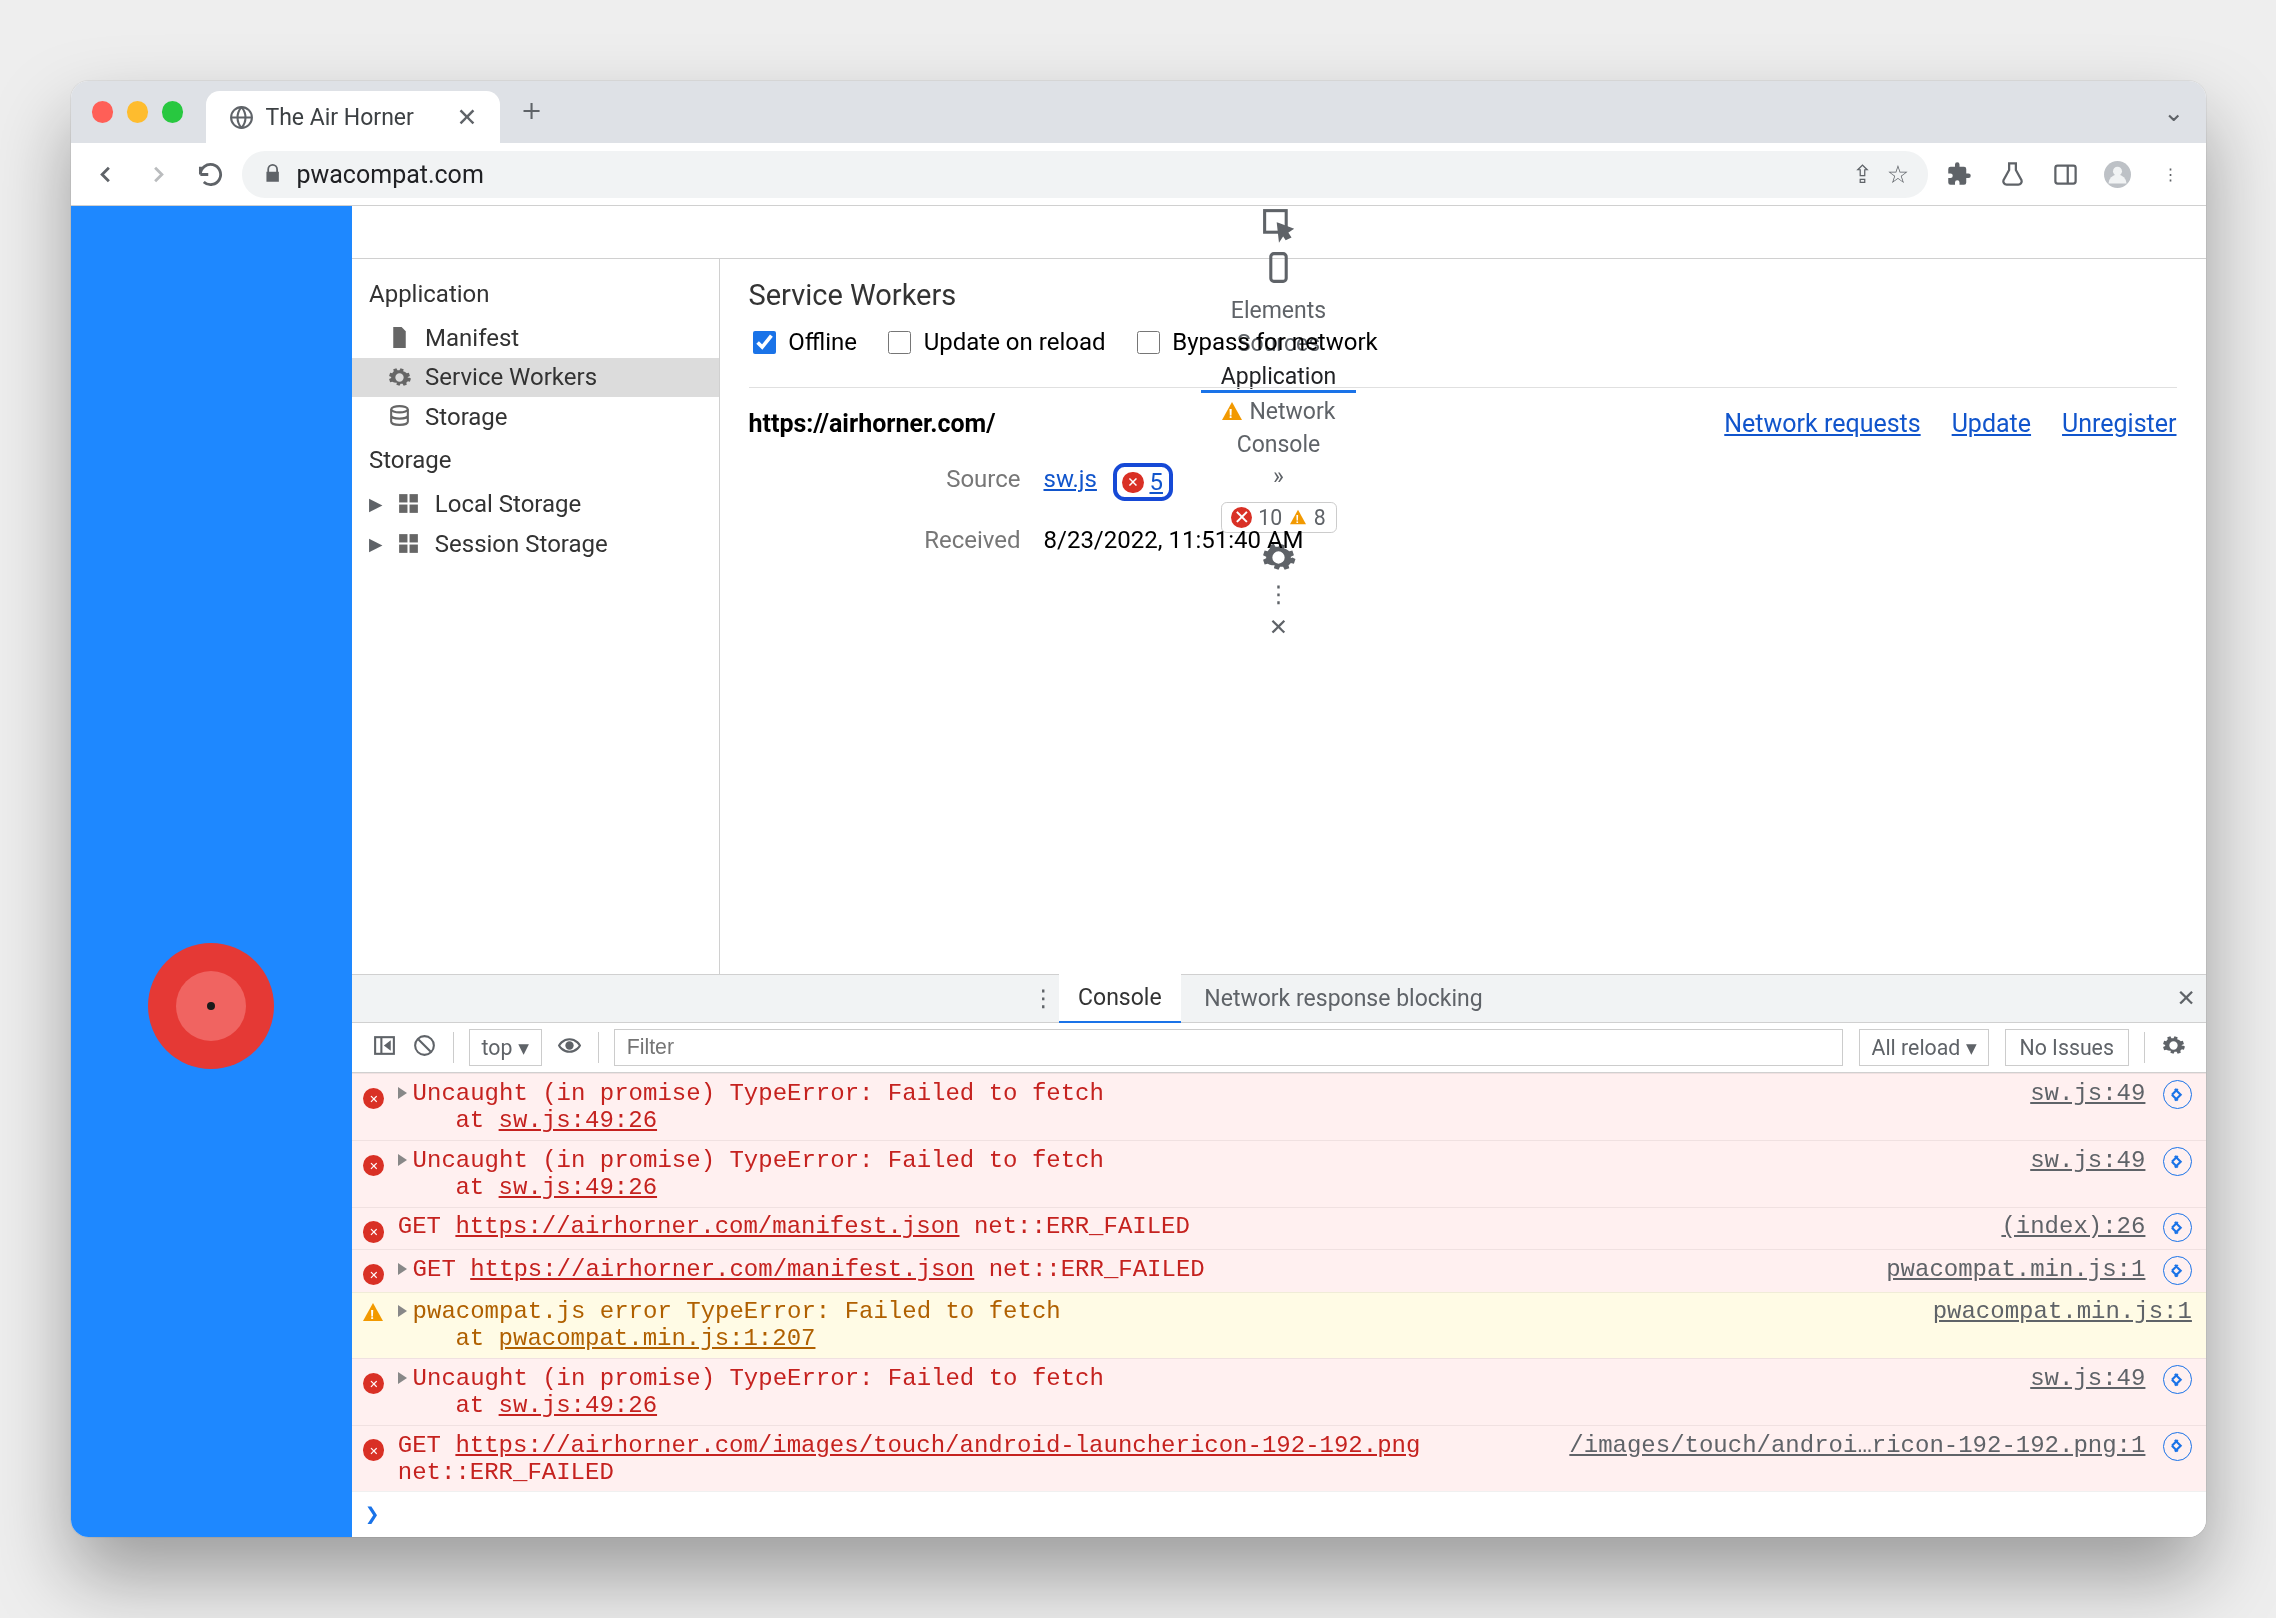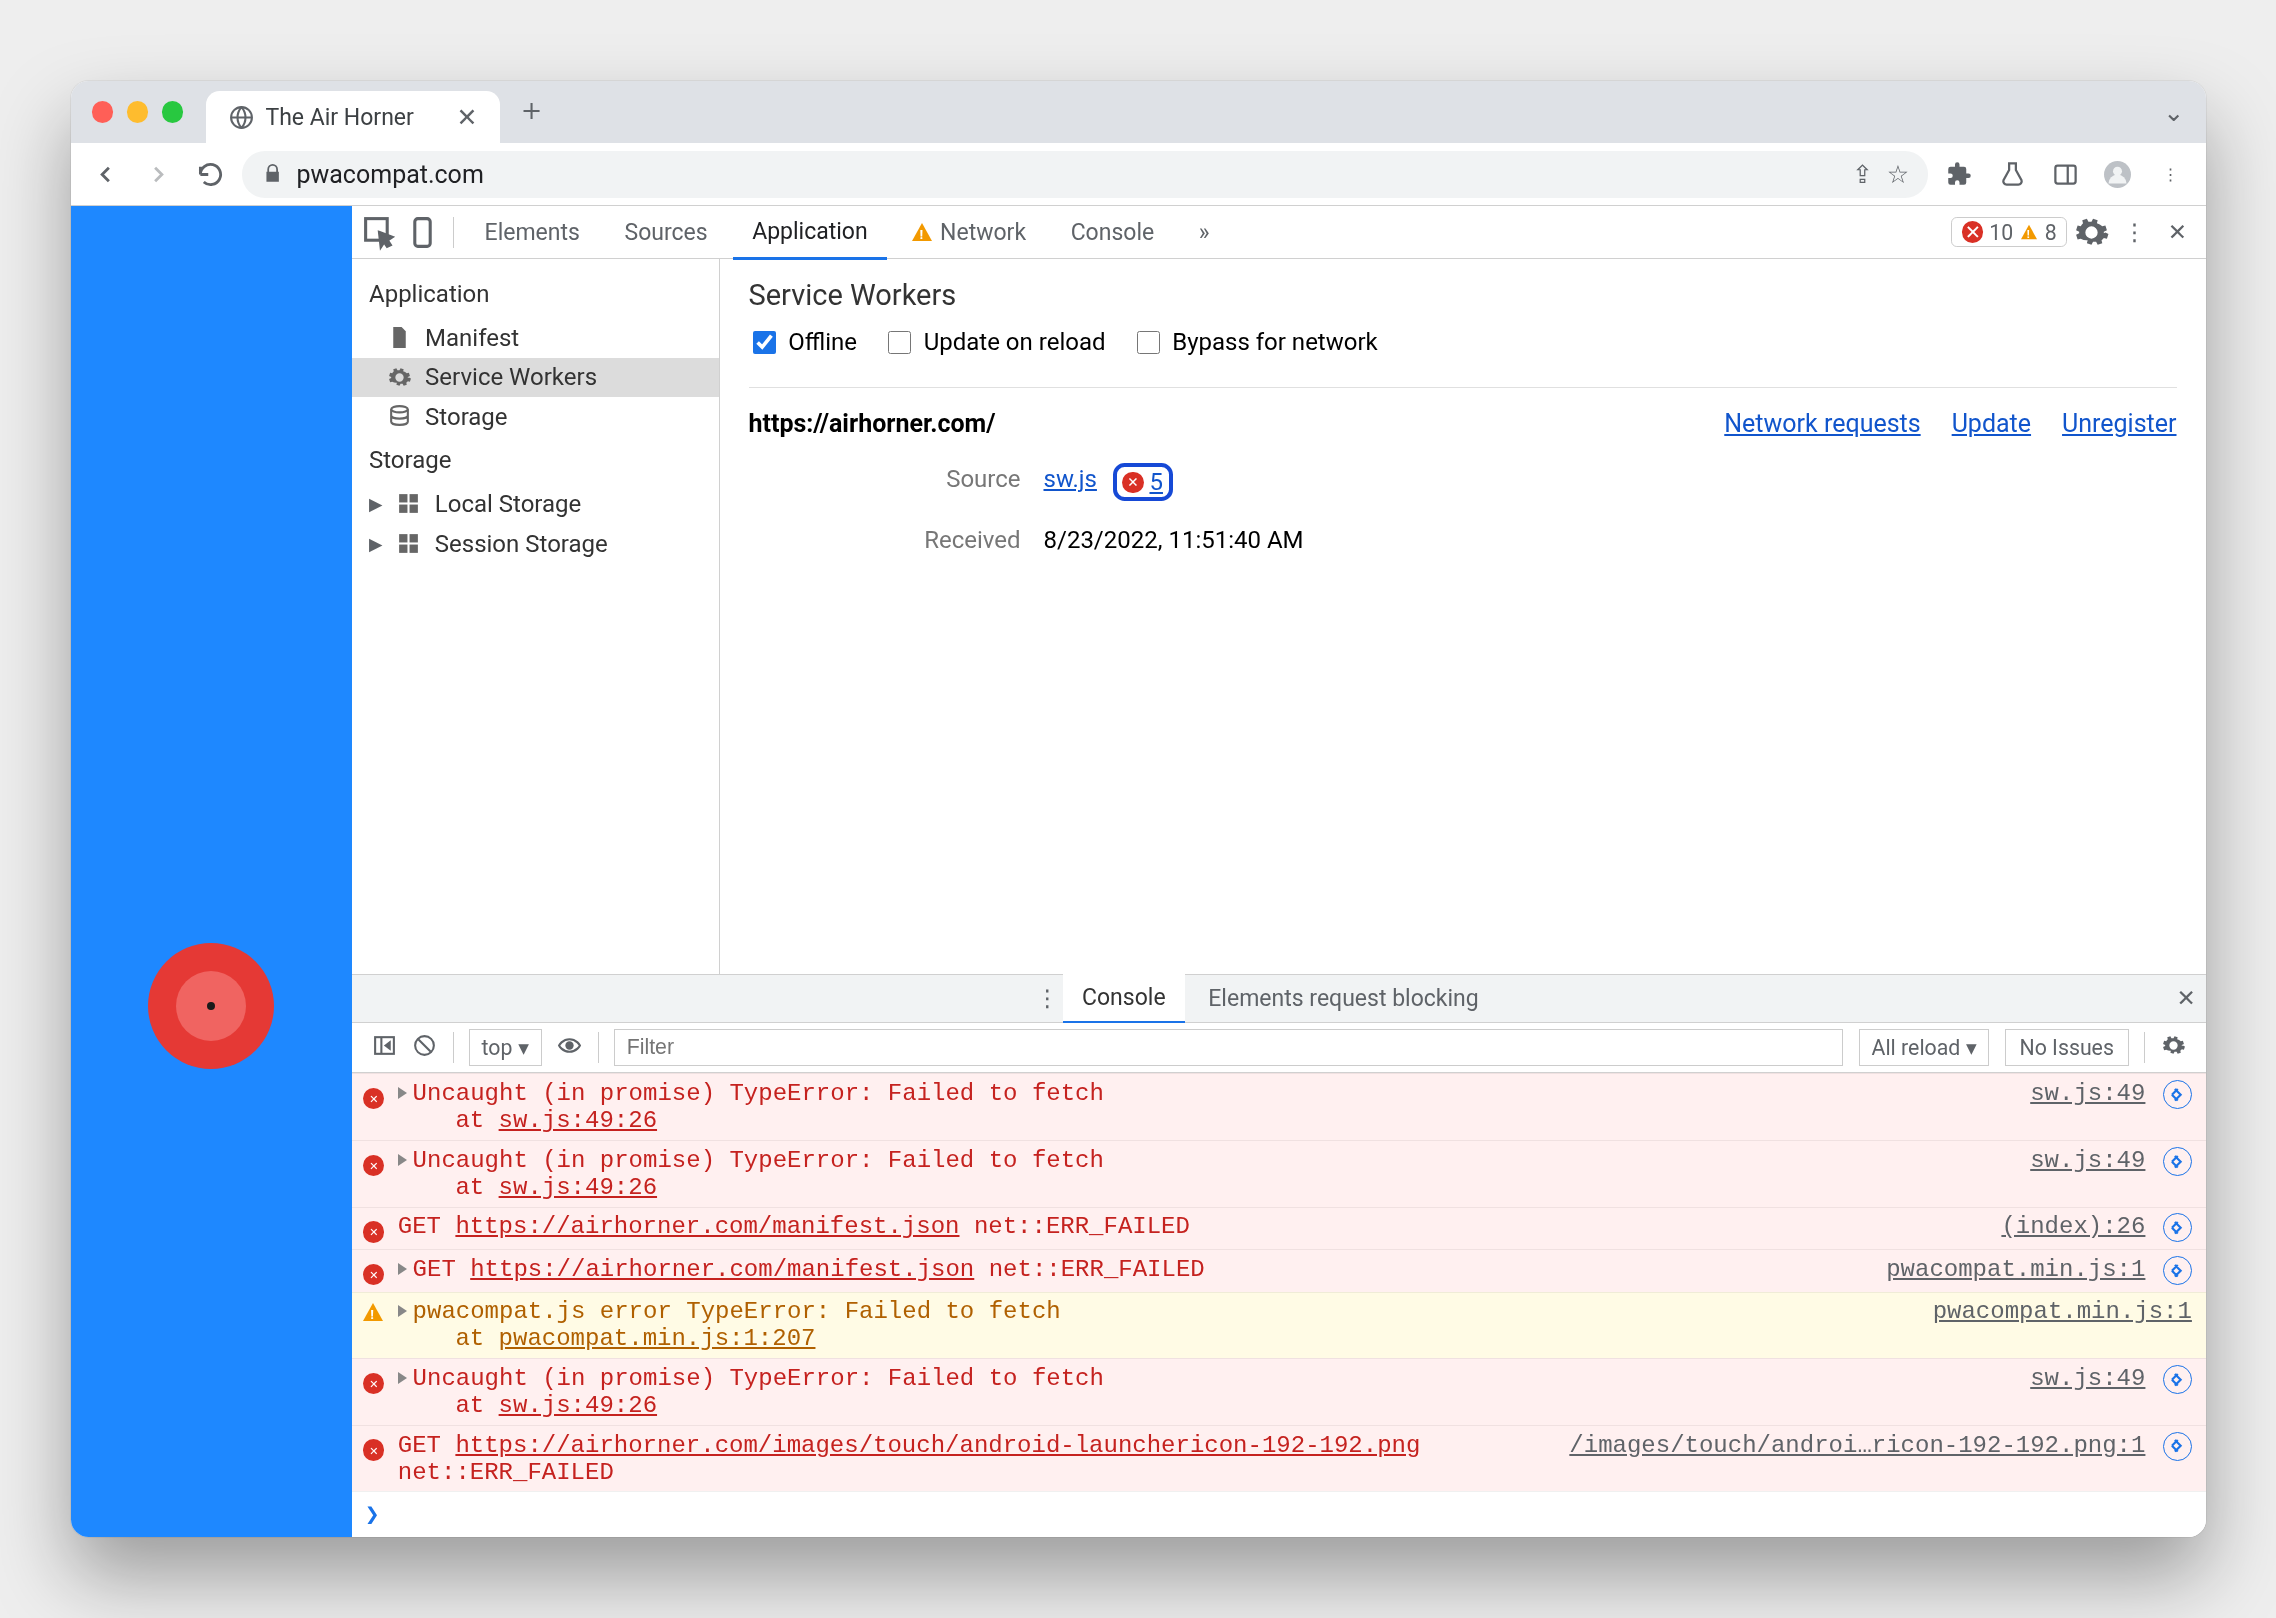--- a/index.html
+++ b/index.html
@@ -47,21 +47,21 @@
   
   .content{flex:1;display:flex;min-height:0;}
   .page{width:281px;background:#1e88ff;display:flex;align-items:center;justify-content:center;position:relative;}
   .horn{position:absolute;top:737px;width:126px;height:126px;border-radius:50%;background:#e53935;display:flex;align-items:center;justify-content:center;}
   .horn::before{content:"";width:70px;height:70px;border-radius:50%;background:#f06461;position:absolute;}
   .horn::after{content:"";width:7.8px;height:7.8px;background:#1a1a1a;border-radius:50%;position:relative;}
 
   .devtools{flex:1;display:flex;flex-direction:column;min-width:0;background:white;}
 
   
-  .dt-tabs{height:52px;border-bottom:1px solid var(--border);display:flex;align-items:center;padding:0 9.7px;gap:5.8px;font-size:23px;color:#5f6368;}
+  .dt-tabs{height:52px;border-bottom:1px solid var(--border);display:flex;align-items:center;padding:0 9.7px;gap:5.8px;font-size:23px;color:#5f6368;flex-direction:column;}
   .dt-tabs .seg{padding:0 19.4px;height:100%;display:flex;align-items:center;cursor:pointer;gap:7.8px;white-space:nowrap;}
   .dt-tabs .seg.active{color:#202124;border-bottom:3.9px solid #1a73e8;margin-bottom:-1px;}
   .dt-tabs .warn-ic,.dt-tabs .err-ic{font-size:19.4px;}
   .err-ic{display:inline-flex;width:21.3px;height:21.3px;background:#d93025;border-radius:50%;align-items:center;justify-content:center;color:white;font-size:13.6px;}
   .dt-tabs .pill{border:1px solid #ccc;border-radius:5.8px;padding:1.9px 9.7px;display:flex;align-items:center;gap:5.8px;font-size:21.3px;}
   .dt-tabs .grow{flex:1;}
   .dt-tabs .iconbtn{width:37px;height:37px;display:flex;align-items:center;justify-content:center;color:#5f6368;}
 
   
   .app-body{flex:1;display:flex;min-height:0;}
@@ -322,21 +322,21 @@
               <div>8/23/2022, 11:51:40 AM</div>
             </div>
           </div>
         </div>
       </div>
 
       <div class="drawer">
         <div class="drawer-tabs">
           <div class="iconbtn">⋮</div>
           <div class="seg active">Console</div>
-          <div class="seg">Elements request blocking</div>
+          <div class="seg">Network response blocking</div>
           <div class="iconbtn">✕</div>
         </div>
         <div class="cons-toolbar">
           <div><svg width="25" height="25" viewBox="0 0 24 24" fill="none" stroke="currentColor" stroke-width="2">
                 <rect x="3" y="4" width="18" height="16"></rect>
                 <path d="M9 4v16M13 12l4-3v6z" fill="currentColor"></path>
               </svg></div>
           <div><svg width="25" height="25" viewBox="0 0 24 24" fill="none" stroke="currentColor" stroke-width="2">
                 <circle cx="12" cy="12" r="9"></circle>
                 <path d="M6 6l12 12"></path>

